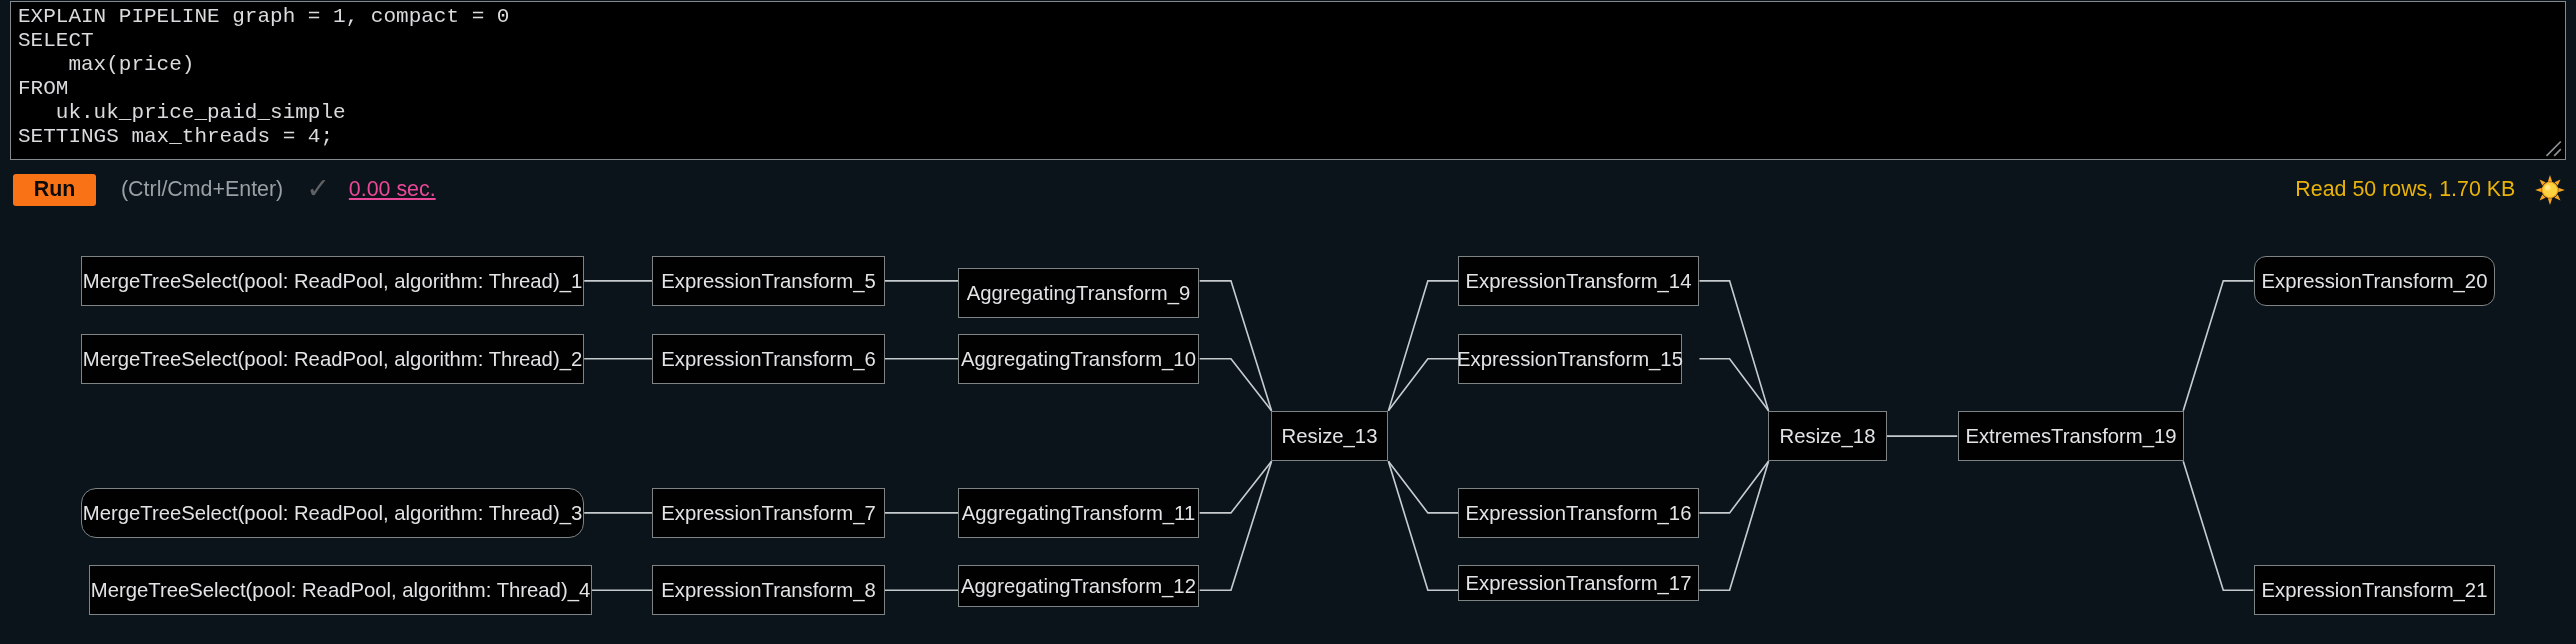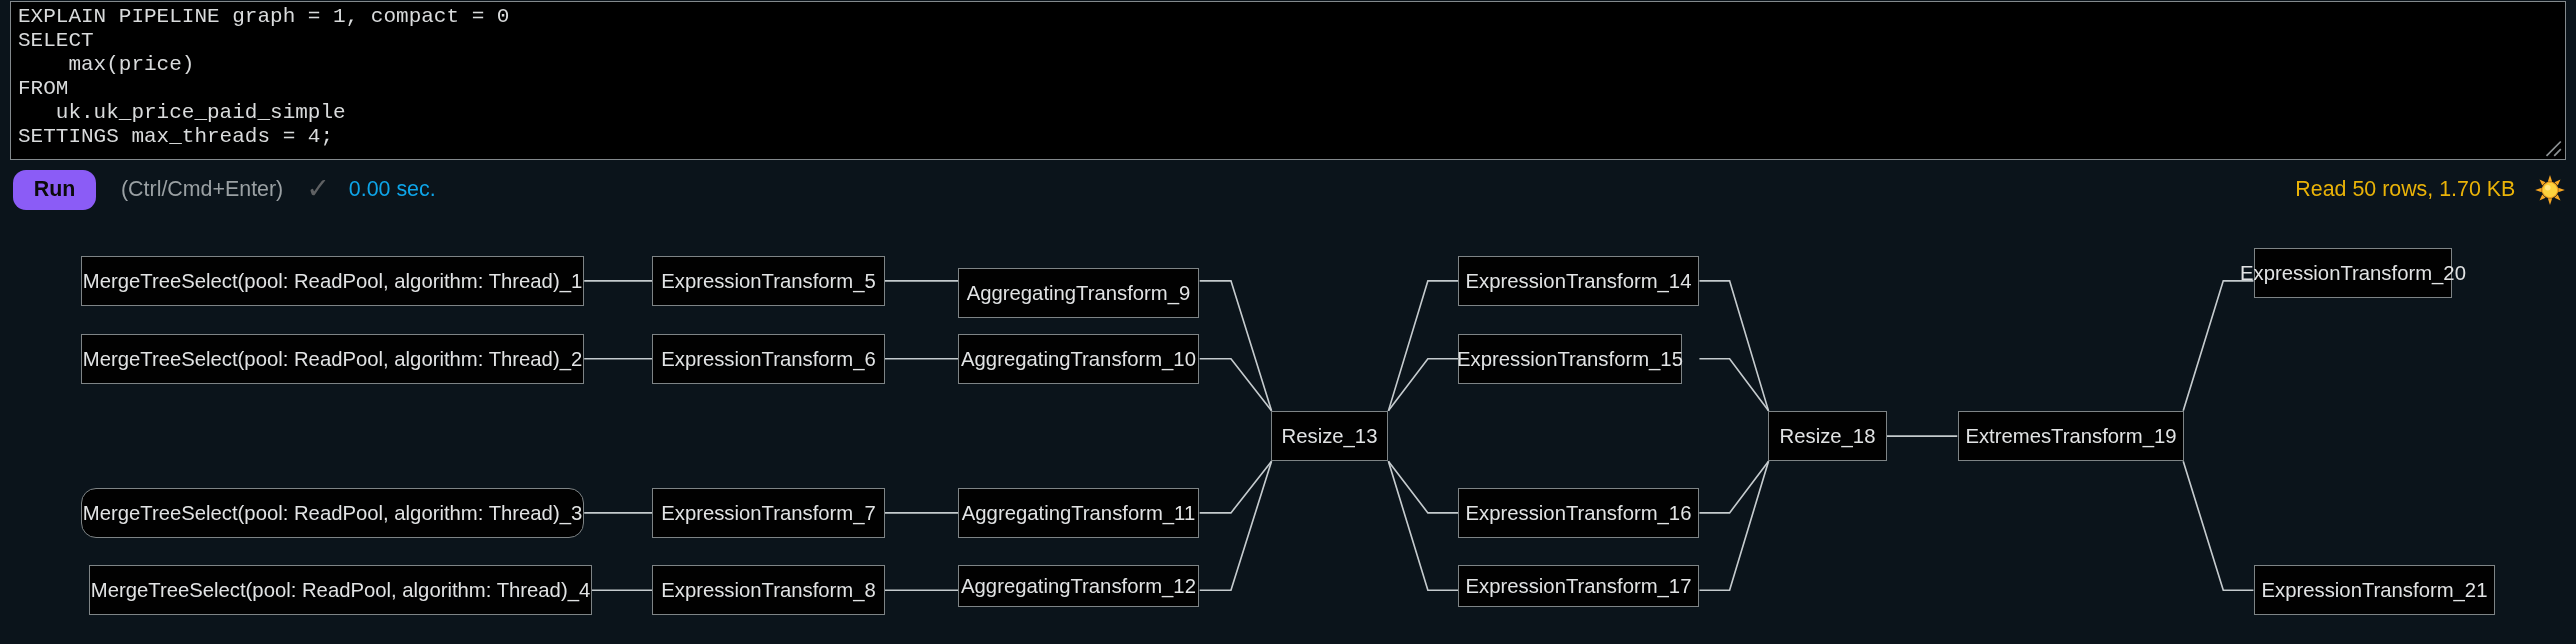--- a/index.html
+++ b/index.html
@@ -49,46 +49,47 @@
     position: absolute;
     left: 13px;
     right: 10px;
     top: 165px;
     height: 49px;
     display: flex;
     align-items: center;
   }
   #run-button {
     width: 83px;
-    height: 40px;
-    background: #8b5cf6;
+    height: 32px;
+    background: #f97316;
     color: #0b0b0b;
     border: none;
-    border-radius: 13px;
+    border-radius: 3px;
     font-family: "Liberation Sans", sans-serif;
     font-size: 21.4px;
     font-weight: bold;
     cursor: pointer;
   }
   .hint {
     margin-left: 25px;
     color: #9aa0a3;
     font-size: 21.4px;
   }
   .check {
     margin-left: 23px;
     color: #5f6163;
     font-size: 28.5px;
     font-weight: bold;
     transform: translateY(-1.1px);
   }
   .elapsed {
     margin-left: 18.7px;
-    color: #0ea5e9;
-    font-size: 21.4px;
+    color: #ec4899;
+    font-size: 21.4px;
+    text-decoration: underline;
   }
   .stats {
     margin-left: auto;
     color: #eab308;
     font-size: 21.4px;
   }
   #theme-toggle {
     margin-left: 18.7px;
     width: 32px;
     height: 32px;
@@ -170,24 +171,24 @@
       <div class="node" style="left: 652px; top: 488px; width: 233px; height: 50px;">ExpressionTransform_7</div>
       <div class="node" style="left: 652px; top: 565px; width: 233px; height: 50px;">ExpressionTransform_8</div>
       <div class="node" style="left: 958px; top: 256px; width: 241px; height: 50px; margin-top: 12px;">AggregatingTransform_9</div>
       <div class="node" style="left: 958px; top: 334px; width: 241px; height: 50px;">AggregatingTransform_10</div>
       <div class="node" style="left: 958px; top: 488px; width: 241px; height: 50px;">AggregatingTransform_11</div>
       <div class="node" style="left: 958px; top: 565px; width: 241px; height: 42px;">AggregatingTransform_12</div>
       <div class="node" style="left: 1271px; top: 411px; width: 117px; height: 50px;">Resize_13</div>
       <div class="node" style="left: 1458px; top: 256px; width: 241px; height: 50px;">ExpressionTransform_14</div>
       <div class="node" style="left: 1458px; top: 334px; width: 224px; height: 50px;">ExpressionTransform_15</div>
       <div class="node" style="left: 1458px; top: 488px; width: 241px; height: 50px;">ExpressionTransform_16</div>
-      <div class="node" style="left: 1458px; top: 565px; width: 241px; height: 42px; text-align: center;">ExpressionTransform_17</div>
+      <div class="node" style="left: 1458px; top: 565px; width: 241px; height: 36px; text-align: center;">ExpressionTransform_17</div>
       <div class="node" style="left: 1768px; top: 411px; width: 119px; height: 50px;">Resize_18</div>
       <div class="node" style="left: 1958px; top: 411px; width: 226px; height: 50px;">ExtremesTransform_19</div>
-      <div class="node" style="left: 2254px; top: 248px; width: 198px; height: 50px;">ExpressionTransform_20</div>
+      <div class="node" style="left: 2254px; top: 256px; width: 241px; height: 50px; border-radius: 12px;">ExpressionTransform_20</div>
       <div class="node" style="left: 2254px; top: 565px; width: 241px; height: 50px;">ExpressionTransform_21</div>
     </div>
 
   <textarea id="sql-editor" spellcheck="false" style="">EXPLAIN PIPELINE graph = 1, compact = 0
 SELECT
     max(price)
 FROM
    uk.uk_price_paid_simple
 SETTINGS max_threads = 4;</textarea>
   <svg id="resize-grip" width="22" height="22" viewBox="0 0 40 40">

